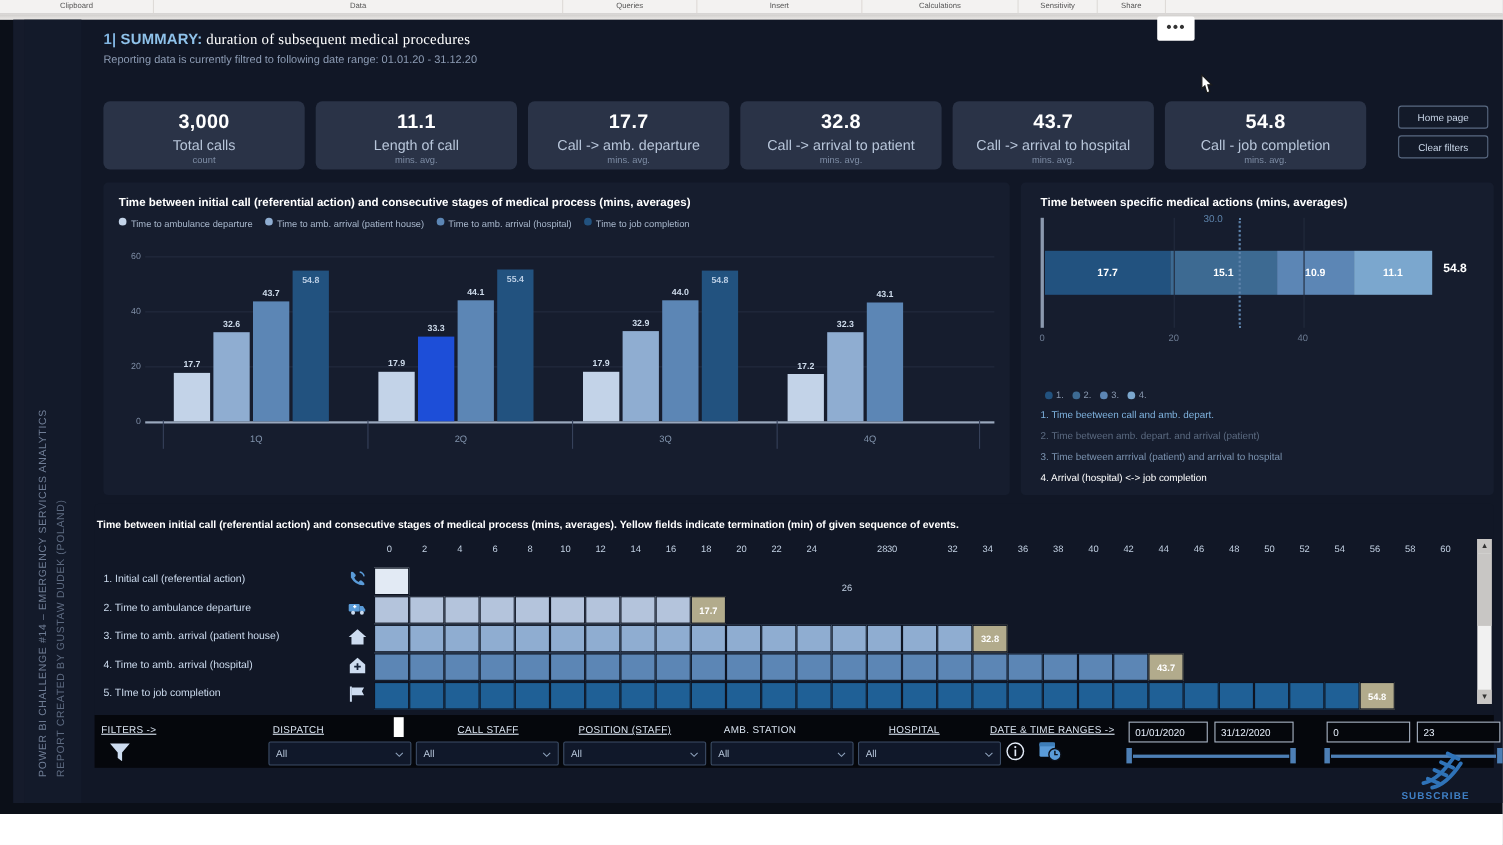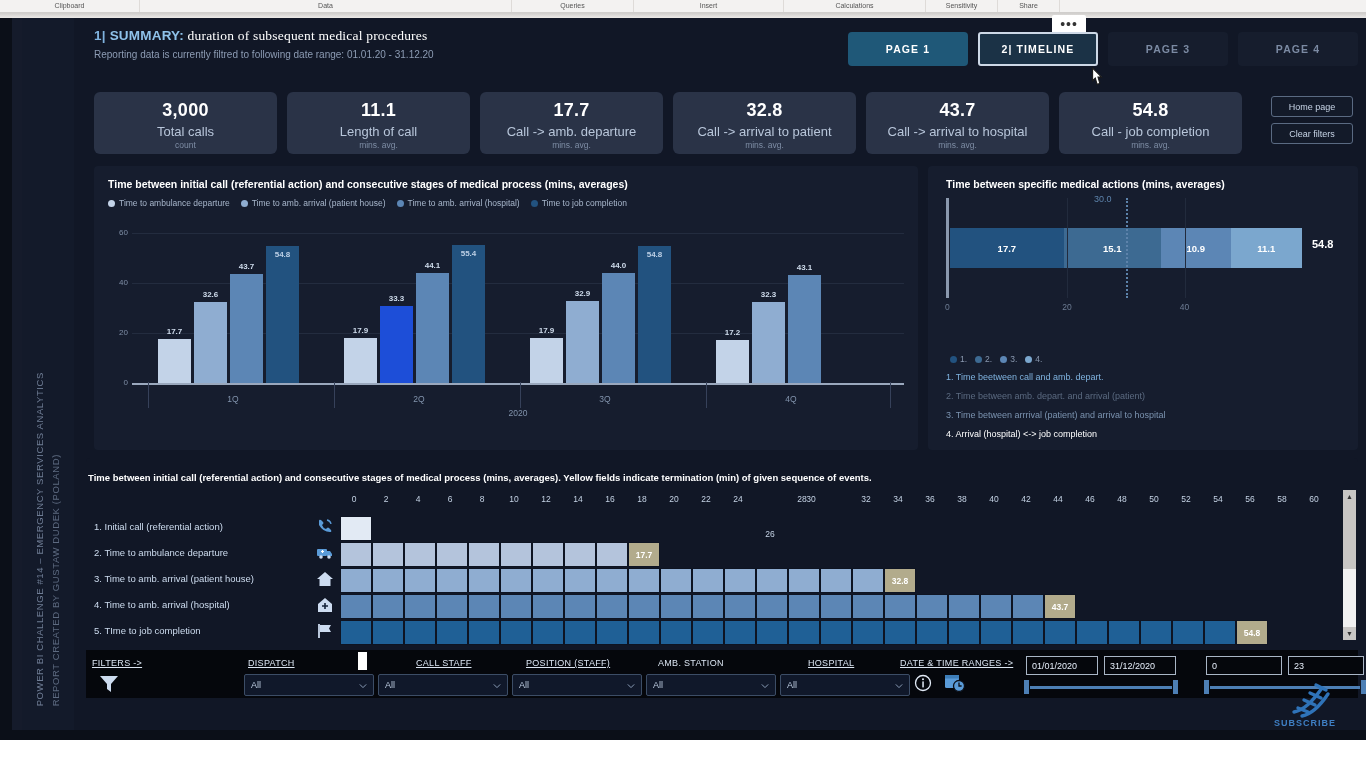--- a/index.html
+++ b/index.html
@@ -104,21 +104,21 @@
   
   .panel { position: absolute; background: #161d2e; border-radius: 4px; }
   .panel-title { font-size: 10.5px; color: #ffffff; font-weight: bold; }
 
   #panel-bars { left: 8px; top: 148px; width: 824px; height: 284px; }
   #panel-funnel { left: 842px; top: 148px; width: 430px; height: 284px; }
   #panel-gantt { left: 0px; top: 440px; width: 1272px; height: 200px; background: #111726; }
 
   
   #bar-legend { position: absolute; left: 14px; top: 32px; display: flex; gap: 11px; }
-  .lg { display: flex; align-items: center; gap: 4px; font-size: 8.5px; color: #a8b7cc; }
+  .lg { display: flex; align-items: flex-start; gap: 4px; font-size: 8.5px; color: #a8b7cc; }
   .dot { width: 7px; height: 7px; border-radius: 50%; display: inline-block; }
 
   
   #barplot { position: absolute; left: 14px; top: 52px; width: 796px; height: 200px; }
   .ygrid { position: absolute; left: 24px; width: 772px; height: 1px; background: #232c3f; }
   .ylab { position: absolute; left: 0px; width: 20px; text-align: right; font-size: 8px; color: #7f8ea6; }
   #xaxis-line { position: absolute; left: 24px; bottom: 33px; width: 772px; height: 2px; background: #9aa8bd; }
   .group { position: absolute; bottom: 35px; width: 150px; display: flex; align-items: flex-end; gap: 3px; }
   .bar { width: 33px; position: relative; }
   .bar span {
@@ -222,26 +222,20 @@
   <div id="main">
 
    <div id="header">
      <div id="title-line">
        <span id="title-num">1| </span><span id="title-main">SUMMARY:</span><span id="title-sub"> duration of subsequent medical procedures</span>
      </div>
      <div id="subtitle">Reporting data is currently filtred to following date range: 01.01.20 - 31.12.20</div>
 
      <div id="ellipsis-chip">•••</div>
 
-     <div id="tabs">
-       <div class="tab active">PAGE 1</div>
-       <div class="tab focused">2| TIMELINE</div>
-       <div class="tab dim">PAGE 3</div>
-       <div class="tab dim">PAGE 4</div>
-     </div>
    </div>
 
    <svg id="cursor" viewBox="0 0 20 26">
      <path d="M4 2 L4 16 L7 13 L9 20 L12 19 L10 12 L14 12 Z" fill="#ffffff" stroke="#1a1a1a" stroke-width="1.2"></path>
    </svg>
 
    <div id="kpis">
      <div class="kpi">
        <div class="kpi-val">3,000</div>
        <div class="kpi-lbl">Total calls</div>
@@ -363,21 +357,20 @@
               <div class="bar" style="height: 80.75px; background: rgb(143, 173, 209);">
                 <span>32.3</span>
               </div>
               <div class="bar" style="height: 107.75px; background: rgb(92, 134, 181);">
                 <span>43.1</span>
               </div>
             </div>
             <div class="qlab" style="left: 608px;">4Q</div>
             <div class="qdiv" style="left: 598px; background: rgb(54, 65, 90);"></div>
             <div class="qdiv" style="left: 782px; background: rgb(54, 65, 90);"></div>
-            <div id="yearlab">2020</div>
           </div>
    </div>
 
    <div class="panel" id="panel-funnel">
      <div class="panel-title" style="position:absolute;left:18px;top:12px;">Time between specific medical actions (mins, averages)</div>
      <div id="stack-axis-v"></div>
      <div id="stack">
             <div class="seg" style="width: 113.693px; background: rgb(34, 82, 127);">
               <span>17.7</span>
             </div>

